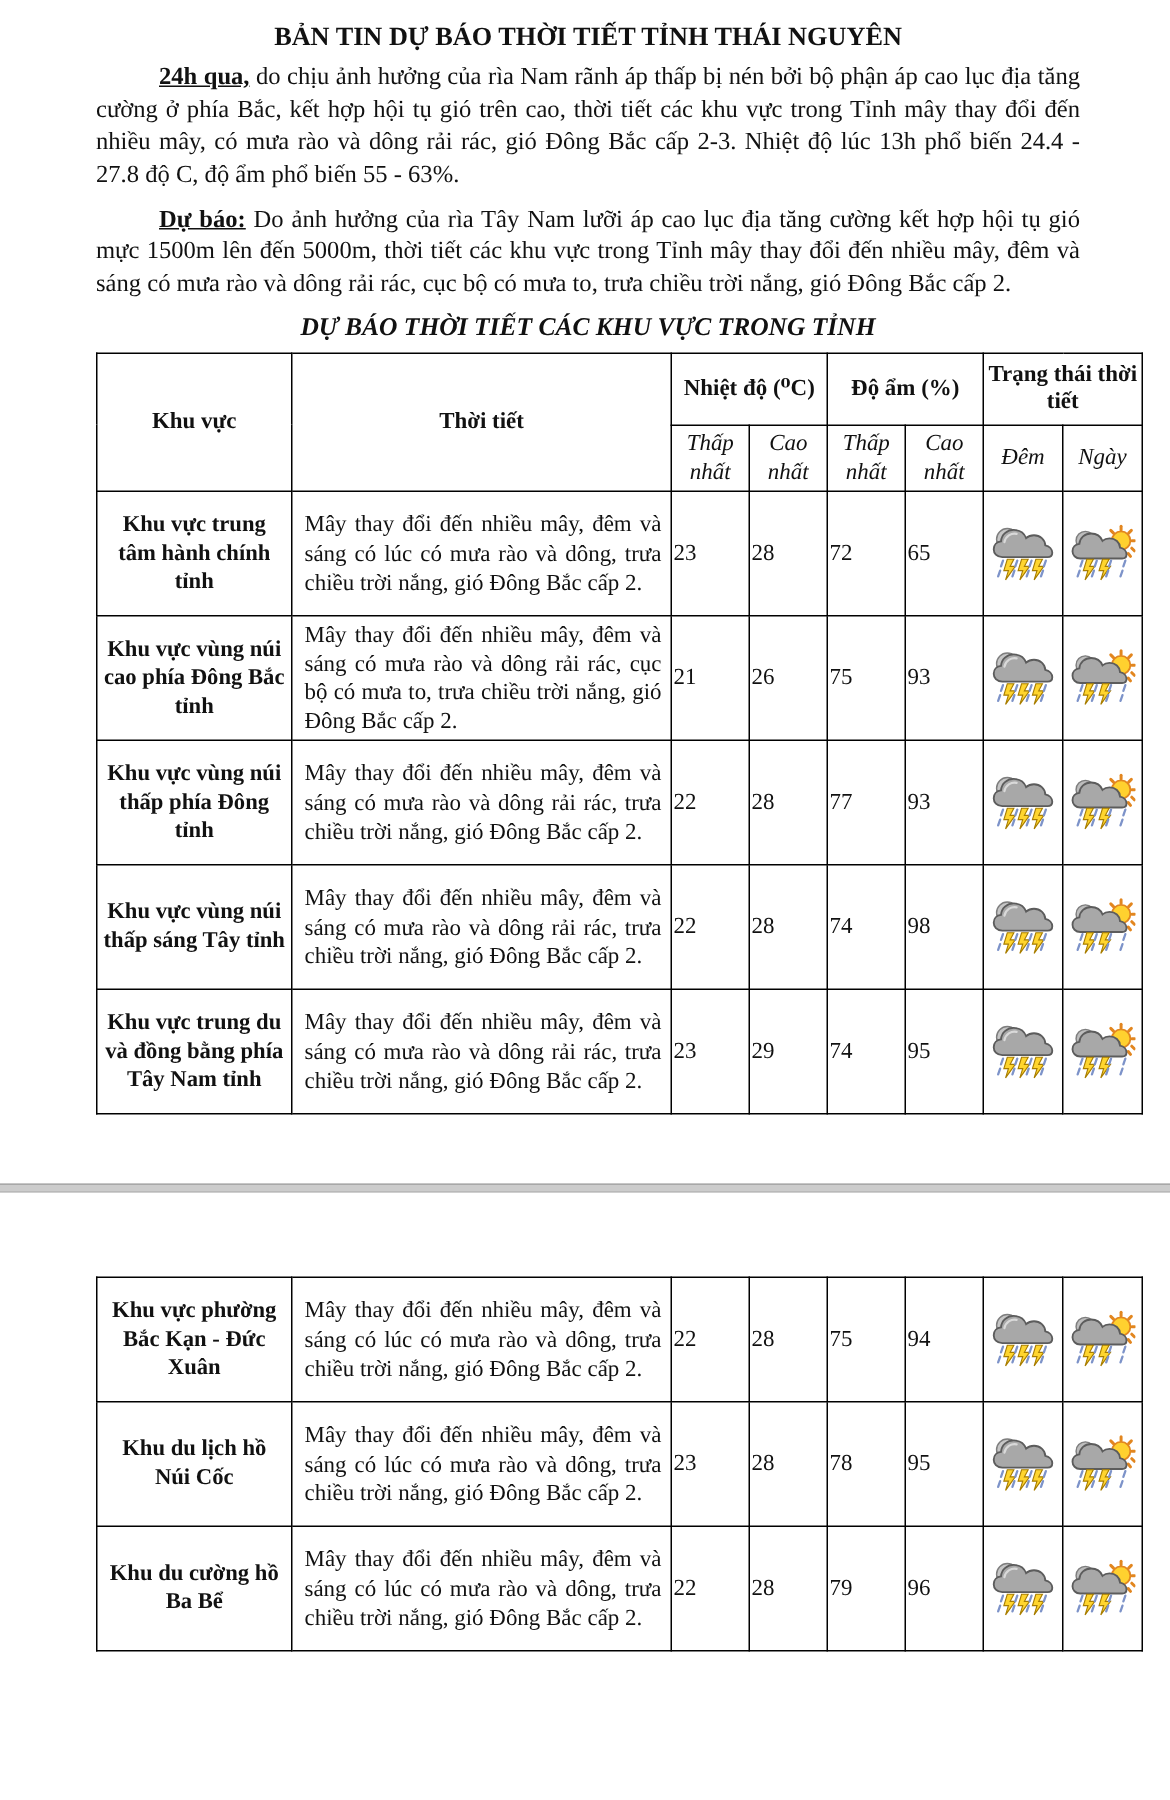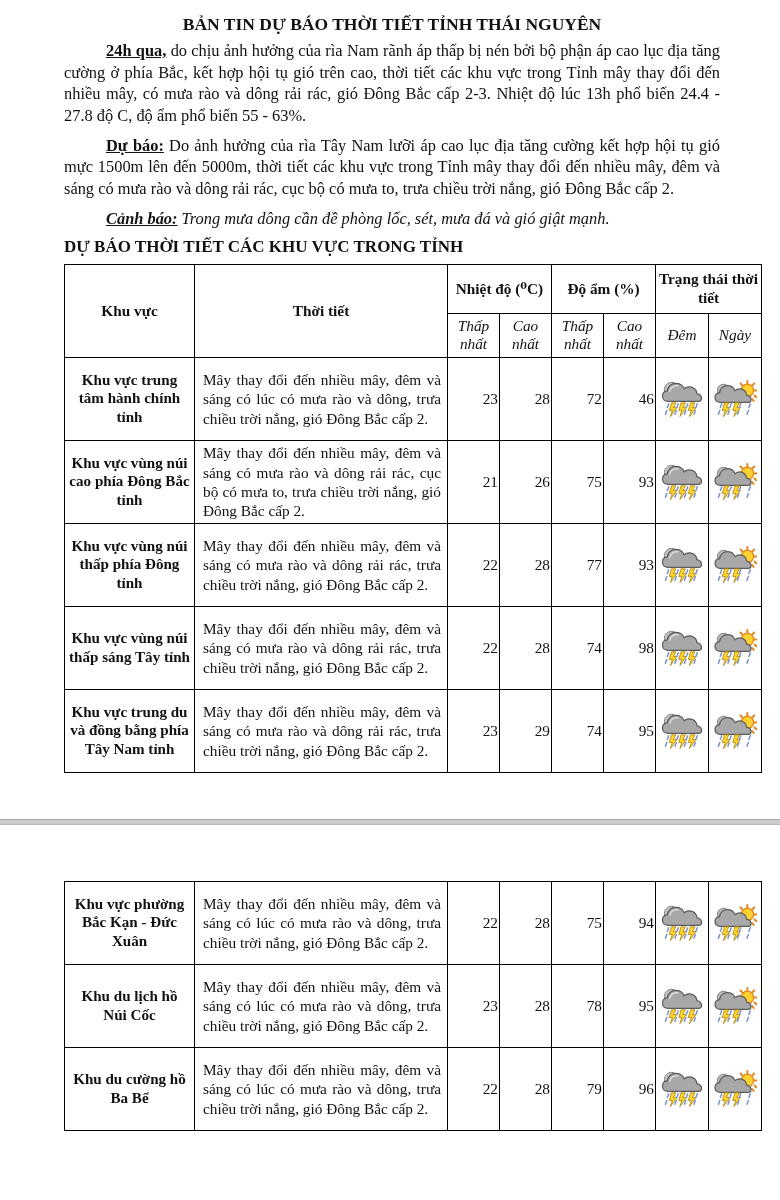--- a/index.html
+++ b/index.html
@@ -14,33 +14,33 @@
   .doc-subtitle { font-size:17px; font-weight:bold; text-align:center; margin:0 0 16px 0; }
 
   p.body-p {
     font-size:16.4px; line-height:1.32; text-align:justify;
     text-indent:42px; margin:0 0 8px 0;
   }
   .lead { font-weight:bold;text-decoration:underline; }
   p.warning-p { font-style:italic; margin-bottom:6px; }
   p.warning-p .lead { font-weight:bold; font-style:italic; }
 
-  .table-title { font-size:17px; font-weight:bold; margin:8px 0 7px 0; }
+  .table-title { font-size:17px; font-weight:bold; text-align:center; margin:8px 0 7px 0;font-style:italic; }
 
   table.wx {
     border-collapse:collapse; table-layout:fixed; width:697px;
     font-size:15.3px;
   }
   table.wx th, table.wx td { border:1px solid #000; vertical-align:middle; overflow:hidden; }
   table.wx { border:1.5px solid #000; }
   thead th { font-weight:bold; text-align:center; line-height:1.22; padding:5px 2px; }
   thead tr.sub th { font-style:italic; font-weight:normal; padding:3px 2px; }
   td.c-region { font-weight:bold; text-align:center; padding:2px 4px; line-height:1.25; font-size:15.1px;margin-left:35px; }
   td.c-weather { text-align:justify; padding:2px 6px 2px 8px; line-height:1.26; height:78px; }
-  td.c-num { text-align:right; font-size:15.3px; }
+  td.c-num { text-align:left; font-size:15.3px; }
   td.c-icon { text-align:center; padding:1px 0; }
   td.c-icon svg { display:inline-block; vertical-align:middle; }
 
   .pagebreak {
     height:4px; background:#cccccc;
     border-top:1px solid #a8a8a8; border-bottom:1px solid #b9b9b9;
     margin:46px -60px 0 -64px;
   }
   .gap-after-break { height:56px; }
 </style>
@@ -49,21 +49,20 @@
 
 <div class="page">
   <div class="content">
 
     <div class="doc-title">BẢN TIN DỰ BÁO THỜI TIẾT TỈNH THÁI NGUYÊN</div>
 
     <p class="body-p"><span class="lead">24h qua,</span><span> do chịu ảnh hưởng của rìa Nam rãnh áp thấp bị nén bởi bộ phận áp cao lục địa tăng cường ở phía Bắc, kết hợp hội tụ gió trên cao, thời tiết các khu vực trong Tỉnh mây thay đổi đến nhiều mây, có mưa rào và dông rải rác, gió Đông Bắc cấp 2-3. Nhiệt độ lúc 13h phổ biến 24.4 - 27.8 độ C, độ ẩm phổ biến 55 - 63%.</span></p>
 
     <p class="body-p"><span class="lead">Dự báo:</span><span> Do ảnh hưởng của rìa Tây Nam lưỡi áp cao lục địa tăng cường kết hợp hội tụ gió mực 1500m lên đến 5000m, thời tiết các khu vực trong Tỉnh mây thay đổi đến nhiều mây, đêm và sáng có mưa rào và dông rải rác, cục bộ có mưa to, trưa chiều trời nắng, gió Đông Bắc cấp 2.</span></p>
 
-    <p class="body-p warning-p"><span class="lead">Cảnh báo:</span><span> Trong mưa dông cần đề phòng lốc, sét, mưa đá và gió giật mạnh.</span></p>
 
     <div class="table-title">DỰ BÁO THỜI TIẾT CÁC KHU VỰC TRONG TỈNH</div>
 
     <table class="wx">
       <colgroup>
         <col style="width:130px">
           <col style="width:253px">
         <col style="width:52px">
           <col style="width:52px">
         <col style="width:52px">
@@ -88,21 +87,21 @@
           <th>Ngày</th>
         </tr>
       </thead>
       <tbody id="rows-part1">
           <tr>
             <td class="c-region">Khu vực trung tâm hành chính tỉnh</td>
             <td class="c-weather">Mây thay đổi đến nhiều mây, đêm và sáng có lúc có mưa rào và dông, trưa chiều trời nắng, gió Đông Bắc cấp 2.</td>
             <td class="c-num">23</td>
             <td class="c-num">28</td>
             <td class="c-num">72</td>
-            <td class="c-num">46</td>
+            <td class="c-num">65</td>
             <td class="c-icon"><span><svg width="44" height="40" viewBox="0 0 46 42" aria-hidden="true">
     <circle cx="12" cy="11" r="7.5" fill="#c6c6c6" stroke="#7e7e7e" stroke-width="1"></circle>
     <path d="M8.5 23.5 C4.5 23.5 2.5 20.8 2.5 18 C2.5 15 4.6 12.8 7.6 12.5 C7.9 7.8 11.8 4.5 16.5 4.5 C20.6 4.5 23.9 6.9 25.2 10.2 C26.6 8.9 28.6 8.2 30.7 8.2 C35 8.2 38.4 11.3 38.6 15.3 C41.5 15.9 43.5 18 43.5 20.5 C43.5 22.2 42.3 23.5 40.2 23.5 Z" fill="#a8a8a8" stroke="#5c5c5c" stroke-width="1.3"></path>
     <path d="M10 13 C11 8.5 15 6.5 18.5 7.2" fill="none" stroke="#d9d9d9" stroke-width="1.6" stroke-linecap="round"></path>
     <path d="M12 25 l4.6 0 -2.6 5 3.6 0 -6.8 9.5 2 -6.5 -3.2 0 z" fill="#ffd52e" stroke="#a87d00" stroke-width="0.8"></path>
                   <path d="M22 25 l4.6 0 -2.6 5 3.6 0 -6.8 9.5 2 -6.5 -3.2 0 z" fill="#ffd52e" stroke="#a87d00" stroke-width="0.8"></path>
                   <path d="M32 25 l4.6 0 -2.6 5 3.6 0 -6.8 9.5 2 -6.5 -3.2 0 z" fill="#ffd52e" stroke="#a87d00" stroke-width="0.8"></path>
                   <g stroke="#7d93c9" stroke-width="1.6" stroke-linecap="round">
   <line x1="9" y1="26" x2="7.6" y2="30"></line>
                     <line x1="19" y1="26" x2="17.6" y2="30"></line>

